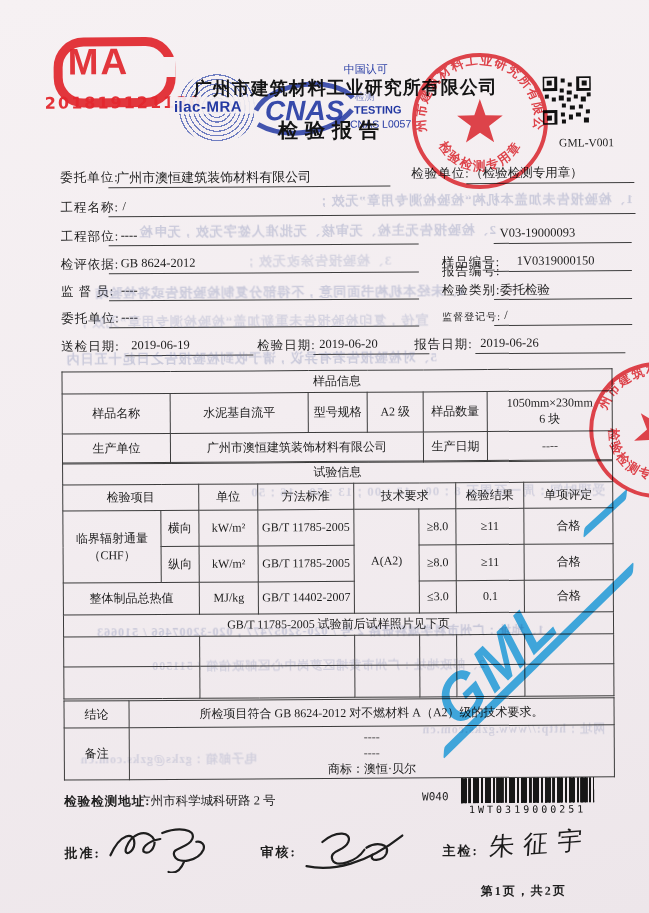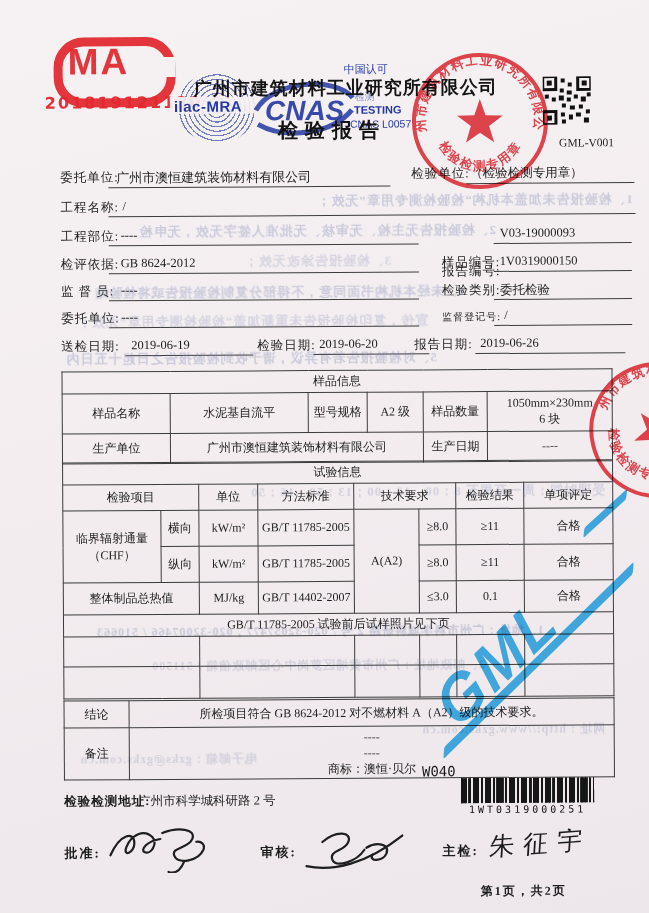--- a/index.html
+++ b/index.html
@@ -167,21 +167,21 @@
   <div class="fv" style="left:122px;top:227px;">----</div>
   <div class="uline" style="left:110px;top:244px;width:310px;"></div>
   <div class="fl" style="left:443px;top:227px;margin-top:37px;">报告编号:</div>
   <div class="fv" style="left:501px;top:227px;">V03-19000093</div>
   <div class="uline" style="left:495px;top:244px;width:138px;"></div>
 
   <div class="fl" style="left:62px;top:255px;">检评依据:</div>
   <div class="fv" style="left:122px;top:255px;">GB 8624-2012</div>
   <div class="uline" style="left:110px;top:272px;width:310px;"></div>
   <div class="fl" style="left:443px;top:255px;">样品编号:</div>
-  <div class="fv" style="left:501px;top:255px;">1V0319000150</div>
+  <div class="fv" style="left:518px;top:255px;">1V0319000150</div>
   <div class="uline" style="left:495px;top:272px;width:138px;"></div>
 
   <div class="fl" style="left:62px;top:282px;">监 督 员:</div>
   <div class="fv" style="left:122px;top:282px;">----</div>
   <div class="uline" style="left:110px;top:299px;width:310px;"></div>
   <div class="fl" style="left:443px;top:283px;">检验类别:</div>
   <div class="fv" style="left:501px;top:283px;">委托检验</div>
   <div class="uline" style="left:495px;top:300px;width:138px;"></div>
 
   <div class="fl" style="left:62px;top:309px;">委托单位:</div>
@@ -324,21 +324,21 @@
     </table>
 
   <div class="gml-wm">
     <span class="txt">GML</span>
     <div class="swoosh"></div>
     <div class="tip"></div>
   </div>
 
   <div class="fl" style="left:62px;top:792px;font-weight:bold;">检验检测地址:</div>
   <div class="fv" style="left:136px;top:792px;font-weight:normal;">广州市科学城科研路 2 号</div>
-  <div class="fv" style="left:420px;top:764px;font-family:'DejaVu Sans Mono',monospace;font-size:14px;">W040</div>
+  <div class="fv" style="left:420px;top:791px;font-family:'DejaVu Sans Mono',monospace;font-size:11px;">W040</div>
   <div class="barcode"></div>
   <div class="barcode-num">1WT0319000251</div>
 
   <div class="sig-label" style="left:62px;top:843px;">批准:</div>
   <svg class="abs" style="left:102px;top:818px;" width="118" height="54" viewBox="0 0 118 54">
     <path d="M6,36 C16,14 30,12 30,24 C30,34 18,38 22,28 C27,15 40,10 48,18 C54,25 46,36 40,33 C36,31 42,22 56,20" fill="none" stroke="#1e1e1e" stroke-width="2.2" stroke-linecap="round"></path>
     <path d="M58,14 C74,8 92,10 88,20 C84,30 66,28 70,37 C74,46 94,42 99,31 C101,26 97,22 92,23 M80,42 C76,52 70,55 64,53" fill="none" stroke="#1e1e1e" stroke-width="2.2" stroke-linecap="round"></path>
   </svg>
 
   <div class="sig-label" style="left:258px;top:843px;">审核:</div>

